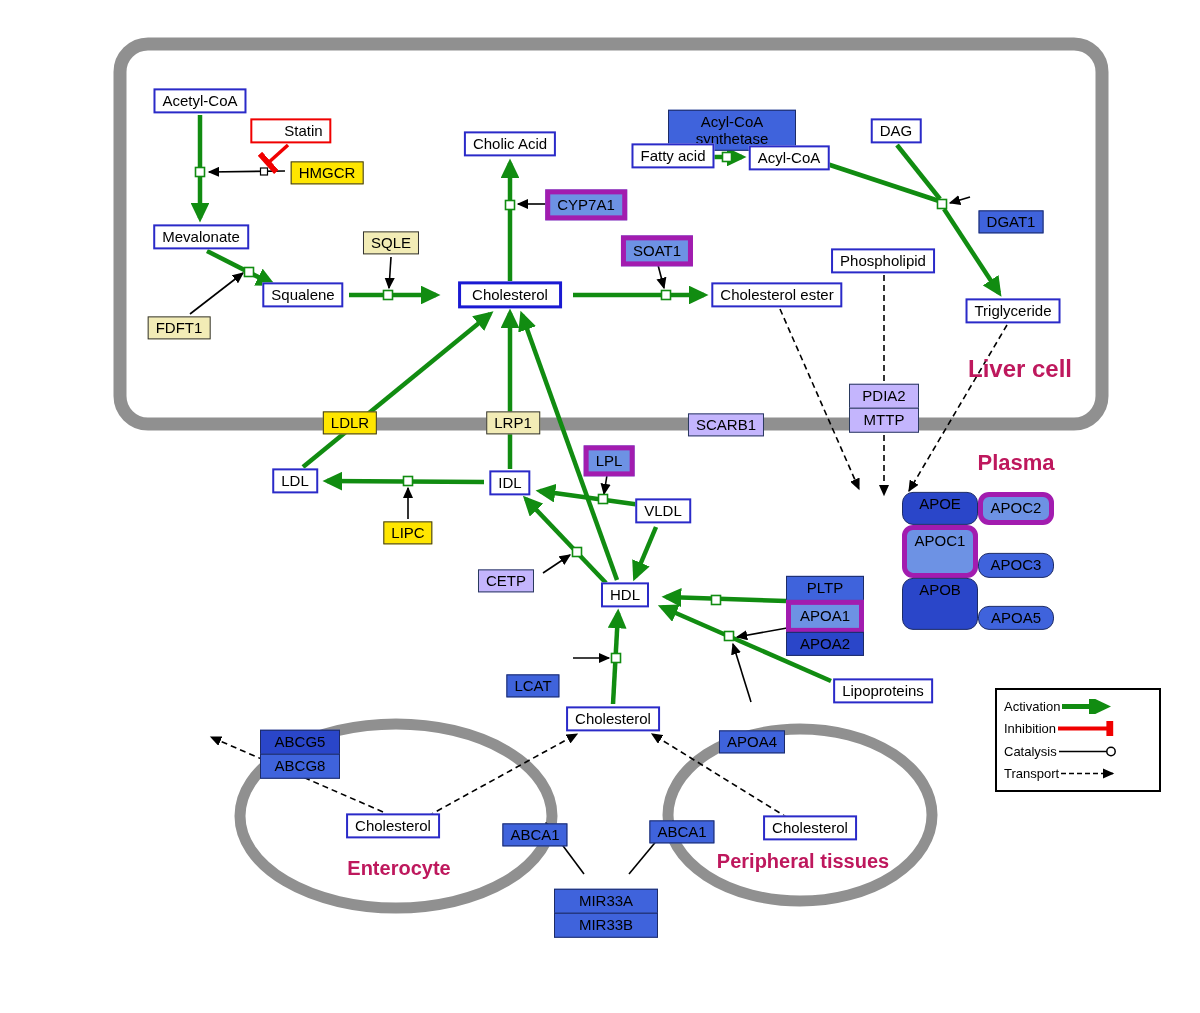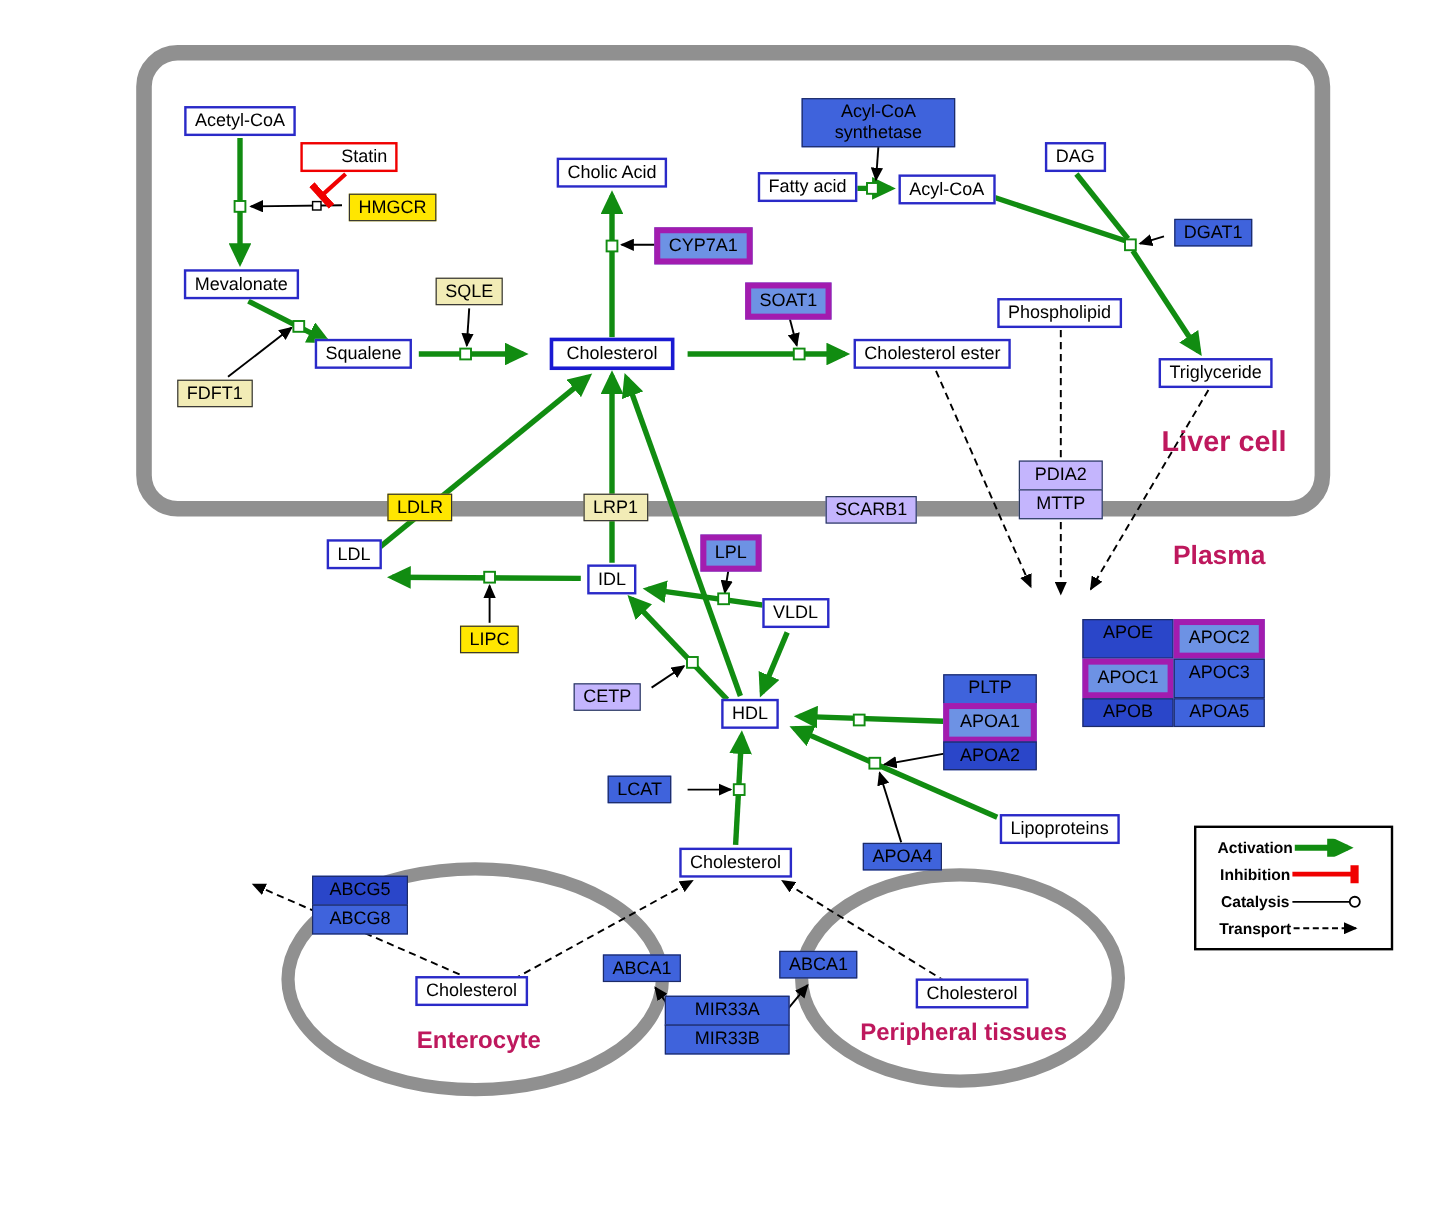--- a/index.html
+++ b/index.html
@@ -8,35 +8,35 @@
   #edges{position:absolute;left:0;top:0;z-index:1;pointer-events:none;}
   .node{position:absolute;transform:translate(-50%,-50%);font-size:15px;color:#000;
         padding:2px 7px;white-space:nowrap;z-index:3;text-align:center;background:#fff;line-height:1.15;}
   .met{border:2px solid #2a2ac8;}
   .thick{border:3px solid #1a1ad2;padding:2px 11px;}
   .drug{border:2px solid #f00000;padding-left:32px;}
   .yellow{background:#ffe600;border:1px solid #333;}
   .cream{background:#f2ecb6;border:1px solid #333;}
   .blue1{background:#c4b5fd;border:1px solid #2a3a5e;}
   .blue2{background:#6d92e4;border:5px solid #a21caf;}
-  .blue3{background:#3f63dc;border:1px solid #1d2b66;}
+  .blue3{background:#3f63dc;border:1px solid #1d2b66;margin-top:28px;}
   .blue4{background:#2a46c9;border:1px solid #1d2b66;}
   .wrap2{white-space:normal;width:118px;padding:2px 4px;}
   .stack{position:absolute;transform:translate(-50%,-50%);z-index:3;display:flex;flex-direction:column;}
   .cell{box-sizing:border-box;width:100%;padding:2px 6px;font-size:15px;text-align:center;line-height:1.25;}
   .stack .cell + .cell{margin-top:-1px;}
   .apogrid{position:absolute;transform:translate(-50%,-50%);z-index:3;display:grid;
            grid-template-columns:76px 76px;}
-  .apogrid .cell{width:76px;}
+  .apogrid .cell{width:76px;border-radius:11px;}
   .rlabel{position:absolute;transform:translate(-50%,-50%);font-weight:bold;color:#be185d;
           z-index:2;white-space:nowrap;}
   .legend{position:absolute;left:995px;top:688px;width:166px;height:104px;border:2px solid #000;
           background:#fff;z-index:4;box-sizing:border-box;padding:5px 7px;display:flex;
           flex-direction:column;justify-content:space-around;font-size:13px;color:#000;}
-  .lrow{display:flex;align-items:center;justify-content:center;font-weight:bold;}
+  .lrow{display:flex;align-items:center;justify-content:flex-start;}
   .lrow svg{width:64px;height:15px;flex:0 0 auto;}
 </style>
 </head>
 <body>
 
 <div id="canvas">
 
   <svg id="edges" width="1200" height="1013">
     <defs>
       <marker id="ag" markerWidth="4.6" markerHeight="4.2" refX="3.4" refY="2.1" orient="auto">
@@ -157,21 +157,21 @@
 
   <div class="node yellow" style="left:350px;top:423px">LDLR</div>
   <div class="node cream" style="left:513px;top:423px">LRP1</div>
   <div class="node blue1" style="left:726px;top:425px">SCARB1</div>
 
   <div class="stack" style="left:884px;top:408px;width:70px">
     <div class="cell blue1">PDIA2</div>
     <div class="cell blue1">MTTP</div>
   </div>
 
-  <div class="node met" style="left:295px;top:462px">LDL</div>
+  <div class="node met" style="left:295px;top:481px">LDL</div>
   <div class="node met" style="left:510px;top:483px">IDL</div>
   <div class="node blue2" style="left:609px;top:461px">LPL</div>
   <div class="node met" style="left:663px;top:511px">VLDL</div>
   <div class="node yellow" style="left:408px;top:533px">LIPC</div>
   <div class="node blue1" style="left:506px;top:581px">CETP</div>
   <div class="node met" style="left:625px;top:595px">HDL</div>
   <div class="node blue3" style="left:533px;top:658px">LCAT</div>
   <div class="node blue3" style="left:752px;top:714px">APOA4</div>
   <div class="node met" style="left:883px;top:691px">Lipoproteins</div>
 
@@ -195,21 +195,21 @@
   <div class="stack" style="left:300px;top:754px;width:80px">
     <div class="cell blue4">ABCG5</div>
     <div class="cell blue3">ABCG8</div>
   </div>
 
   <div class="node met" style="left:393px;top:826px">Cholesterol</div>
   <div class="node blue3" style="left:535px;top:807px">ABCA1</div>
   <div class="node blue3" style="left:682px;top:804px">ABCA1</div>
   <div class="node met" style="left:810px;top:828px">Cholesterol</div>
 
-  <div class="stack" style="left:606px;top:854px;width:104px">
+  <div class="stack" style="left:606px;top:899px;width:104px">
     <div class="cell blue3">MIR33A</div>
     <div class="cell blue3">MIR33B</div>
   </div>
 
   <div class="legend">
     <div class="lrow">
       <span>Activation</span>
       <svg viewBox="0 0 64 15">
         <line x1="2" y1="7.5" x2="46" y2="7.5" stroke="#118c11" stroke-width="5" marker-end="url(#ag)"></line>
       </svg>

